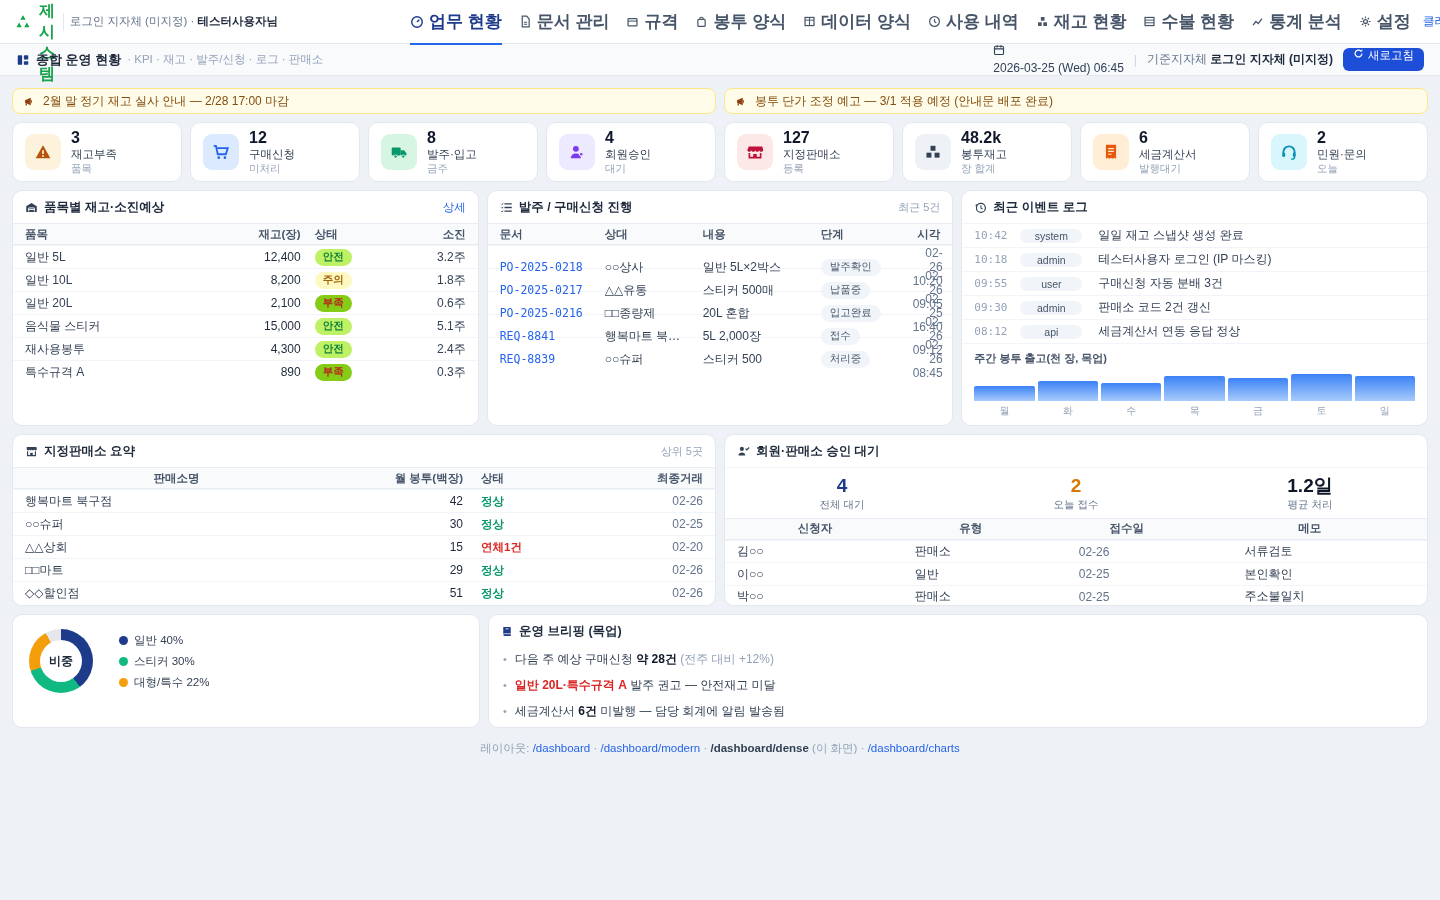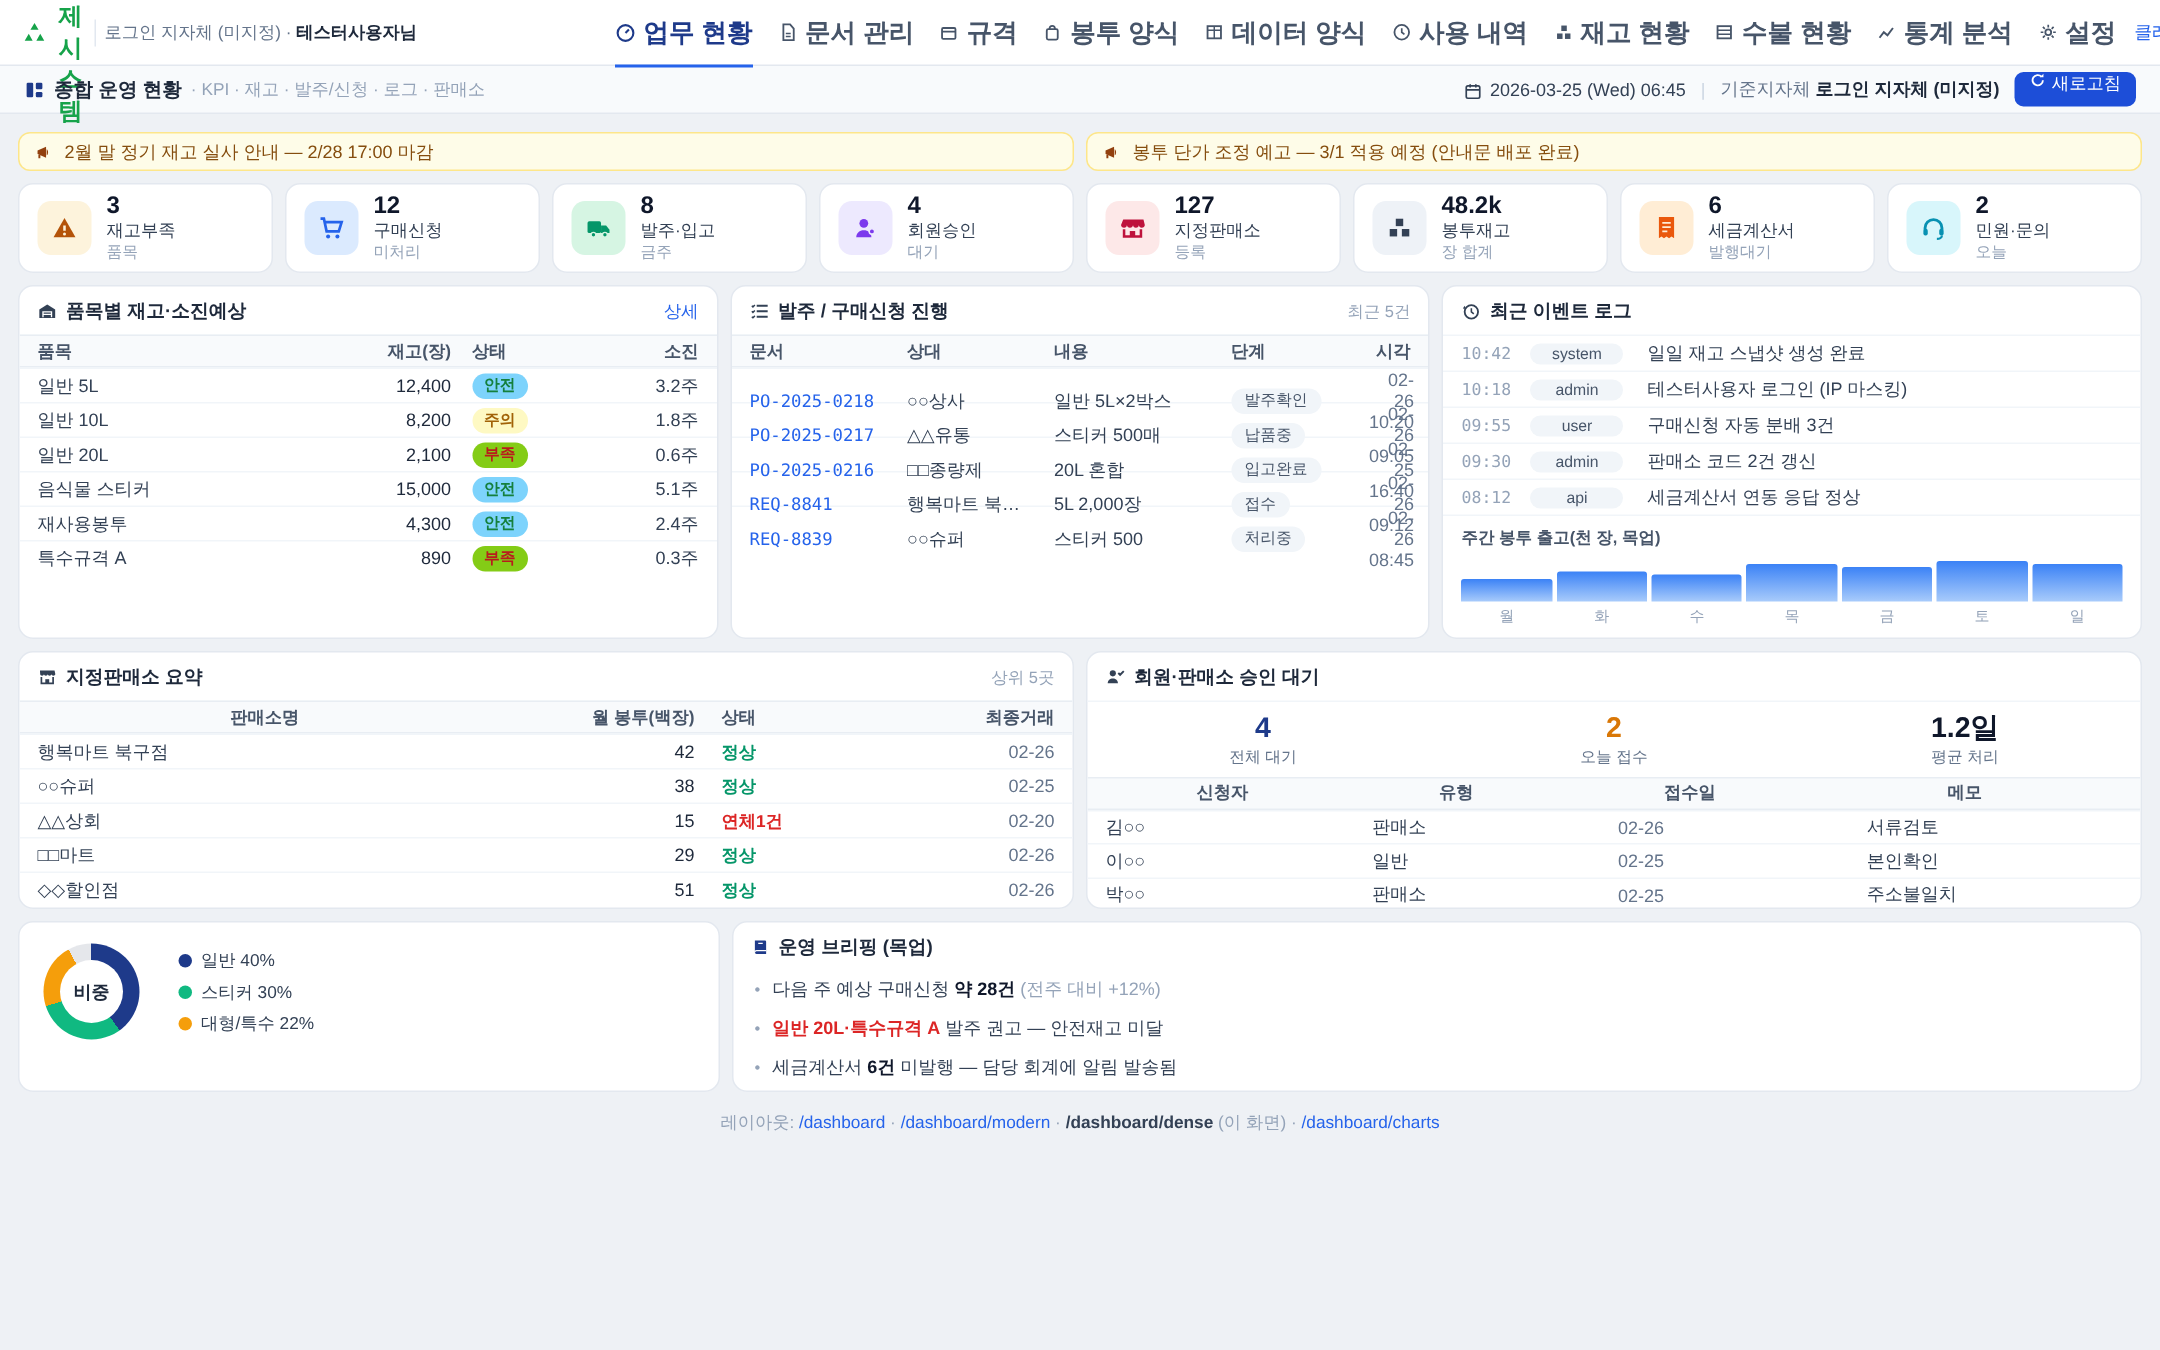--- a/index.html
+++ b/index.html
@@ -26,21 +26,21 @@
   .view-link { color:#2563eb; cursor:pointer; }
   .view-sep { color:#cbd5e1; }
   .logout { color:#334155; cursor:pointer; margin-left:4px; }
 
   
   .subheader { height:32px; background:#f8fafc; border-bottom:1px solid #e3e8ef;
     display:flex; align-items:center; padding:0 16px; }
   .sh-title { display:flex; align-items:center; gap:6px; font-size:13px; font-weight:bold; color:#1e293b; }
   .sh-crumbs { font-size:11.5px; color:#94a3b8; margin-left:6px; }
   .sh-right { margin-left:auto; display:flex; align-items:center; gap:10px; }
-  .sh-date { display:flex; align-items:flex-end; gap:5px; font-size:12px; color:#334155; }
+  .sh-date { display:flex; align-items:flex-start; gap:5px; font-size:12px; color:#334155;flex-direction:column; }
   .sh-sep { color:#cbd5e1; }
   .sh-base { font-size:12px; color:#64748b; }
   .sh-base b { color:#1e293b; }
   .refresh-btn { background:#1d4ed8; color:#fff; border:none; border-radius:6px;
     height:23px; padding:0 10px; font-size:11.5px; display:flex; align-items:flex-start; gap:4px; cursor:pointer; }
 
   
   .container { padding:12px; display:flex; flex-direction:column; gap:8px; }
   .row { display:flex; gap:8px; }
 
@@ -71,21 +71,21 @@
   .grid { display:grid; align-items:center; padding:0 12px; border-top:1px solid #f1f5f9; }
   .grid.head { background:#f8fafc; border-top:1px solid #e8edf3; border-bottom:1px solid #e8edf3;
     font-weight:bold; color:#475569; height:22px; font-size:11.5px; }
   .grid.rw { height:23px; }
   .cell-r { text-align:right; }
   .cell-c { text-align:center; }
   .num { color:#1e293b; }
 
   .inv { grid-template-columns:1fr 105px 95px 70px; }
   .badge { display:inline-block; font-size:10.5px; padding:1.5px 8px; border-radius:999px; font-weight:bold; }
-  .b-safe { background:#7dd3fc; color:#15803d; }
+  .b-safe { background:#bef264; color:#15803d; }
   .b-warn { background:#fef9c3; color:#a16207; }
   .b-low  { background:#84cc16; color:#b91c1c; }
 
   .ord { grid-template-columns:105px 98px 118px 92px 1fr; }
   .doclink { font-family:"DejaVu Sans Mono","Liberation Mono",monospace; font-size:11.5px; color:#2563eb; cursor:pointer; }
   .stage { display:inline-block; font-size:10.5px; padding:1.5px 9px; border-radius:999px; background:#f1f5f9; color:#475569; }
   .t-time { color:#64748b; }
 
   .evt { grid-template-columns:46px 78px 1fr; height:24px !important; }
   .evt-time { font-family:"DejaVu Sans Mono","Liberation Mono",monospace; font-size:11px; color:#94a3b8; }
@@ -611,21 +611,21 @@
         <span class="cell-r">최종거래</span>
       </div>
       <div class="grid rw sel">
           <span>행복마트 북구점</span>
           <span class="cell-r num">42</span>
           <span style="padding-left:18px"><span class="ok-txt">정상</span></span>
           <span class="cell-r t-time">02-26</span>
         </div>
       <div class="grid rw sel">
           <span>○○슈퍼</span>
-          <span class="cell-r num">38</span>
+          <span class="cell-r num">30</span>
           <span style="padding-left:18px"><span class="ok-txt">정상</span></span>
           <span class="cell-r t-time">02-25</span>
         </div>
       <div class="grid rw sel">
           <span>△△상회</span>
           <span class="cell-r num">15</span>
           <span style="padding-left:18px"><span class="bad-txt">연체1건</span></span>
           <span class="cell-r t-time">02-20</span>
         </div>
       <div class="grid rw sel">

